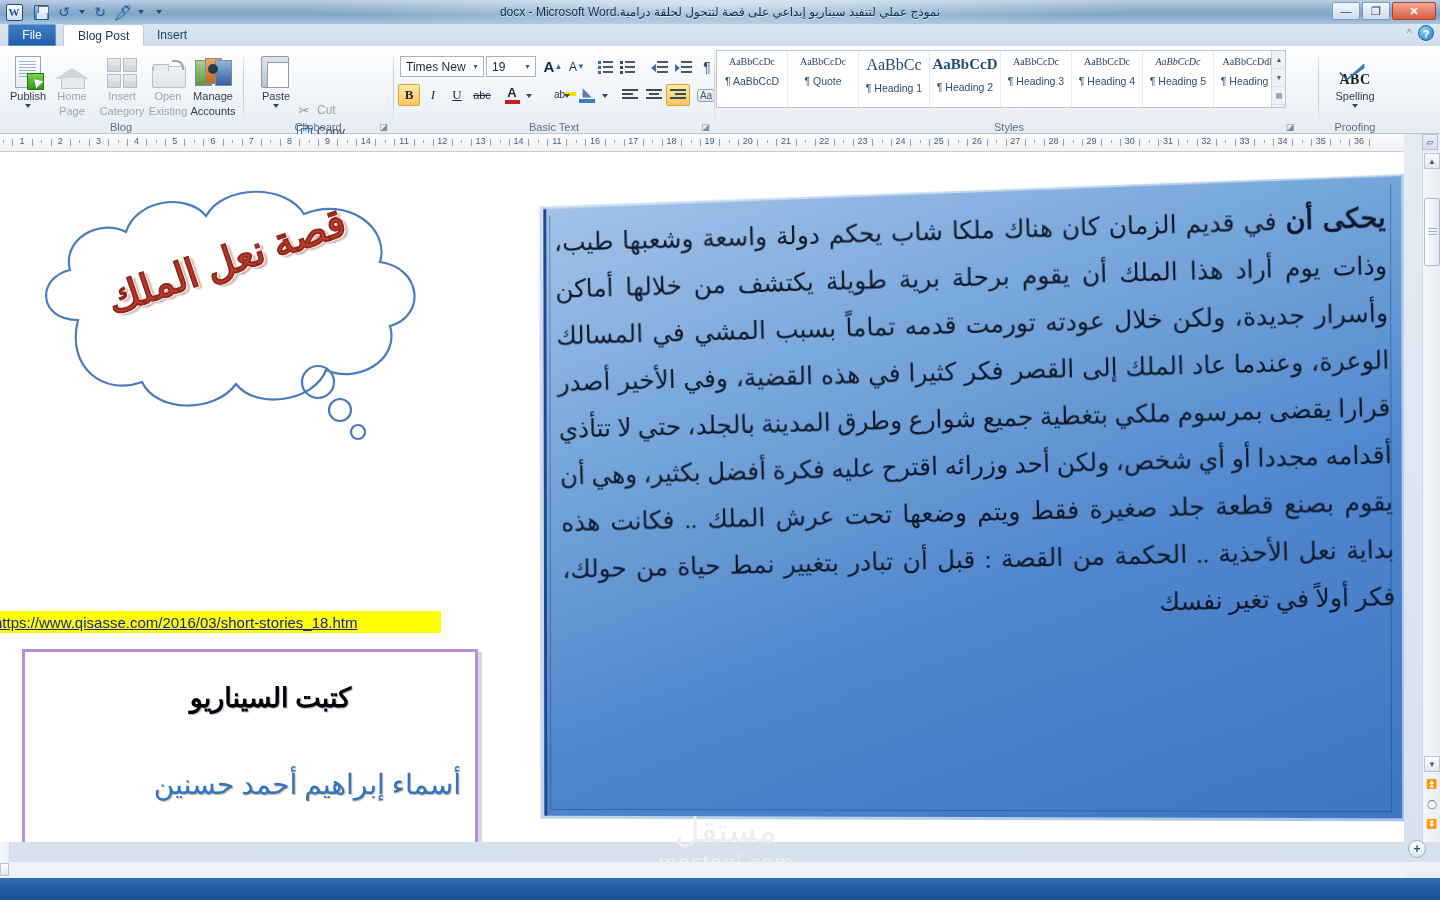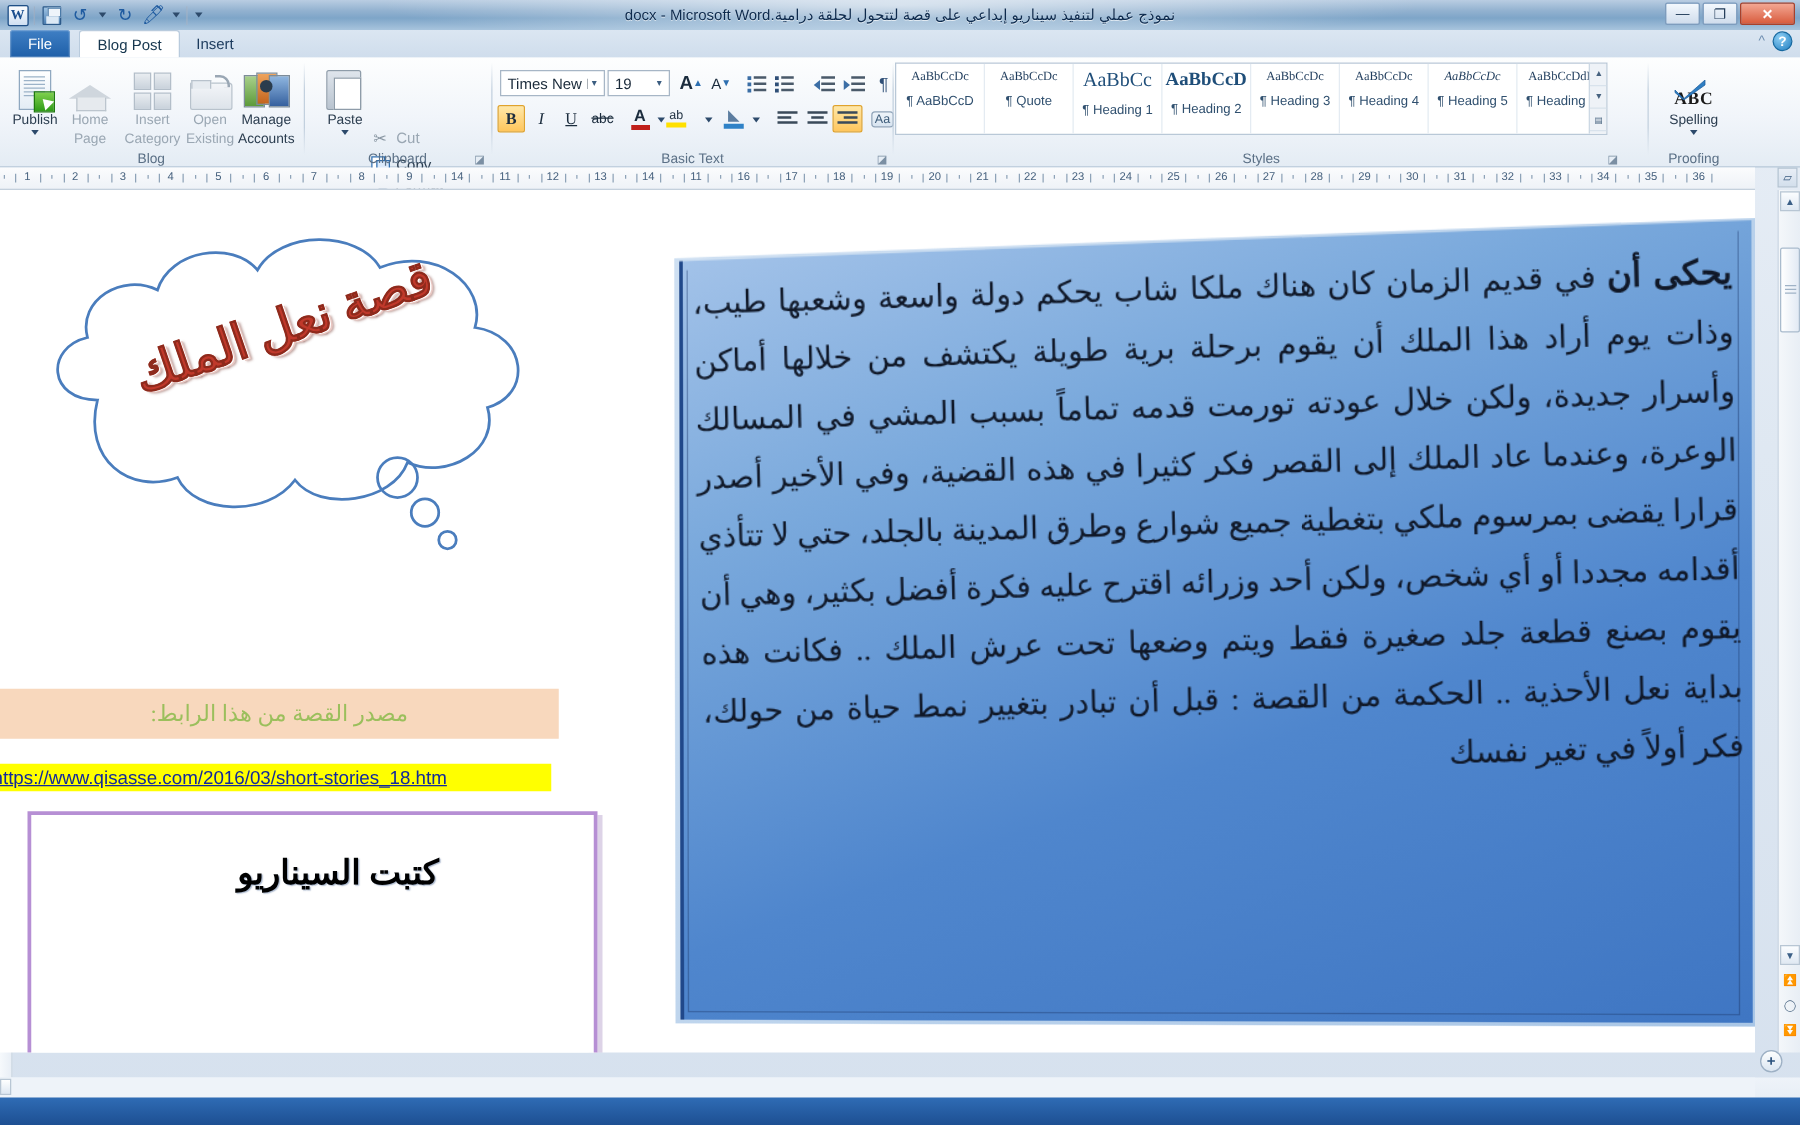--- a/index.html
+++ b/index.html
@@ -531,21 +531,21 @@
       <div class="ft" style="left:76px;top:38px;width:24px;height:22px;font-size:11px;text-decoration:line-through">abc</div>
 
       <div class="ft" style="left:108px;top:36px;width:20px;height:24px;flex-direction:column;font-weight:bold;font-size:13px">
         <span>A</span>
         <span style="display:block;width:15px;height:4px;background:#c0201b"></span>
       </div>
       <div class="ft" style="left:130px;top:44px;width:10px;height:12px">
           <div class="tri"></div>
         </div>
 
-      <div class="ft" style="left:136px;top:36px;width:22px;height:24px;flex-direction:column;font-size:10px">
+      <div class="ft" style="left:160px;top:36px;width:22px;height:24px;flex-direction:row;font-size:10px">
         <span>ab</span>
         <span style="display:block;width:16px;height:4px;background:#ffe000"></span>
       </div>
       <div class="ft" style="left:168px;top:44px;width:10px;height:12px">
           <div class="tri"></div>
         </div>
 
       <div class="ft" style="left:182px;top:36px;width:22px;height:24px;flex-direction:column;font-size:12px">
         <span style="color:#5c7da0">◣</span>
         <span style="display:block;width:16px;height:4px;background:#2f82c7"></span>
@@ -814,43 +814,45 @@
                    C196 244 138 242 124 212
                    C86 226 48 198 60 150 Z"></path>
           <circle cx="300" cy="212" r="16"></circle>
           <circle cx="322" cy="240" r="11"></circle>
           <circle cx="340" cy="262" r="7"></circle>
         </g>
       </svg>
       <div class="wordart">قصة نعل الملك</div>
     </div>
 
-    <div class="peach">
-      <span>مصدر القصة من هذا الرابط:</span>
-    </div>
 
     <div class="linkline">
       <a href="#">https://www.qisasse.com/2016/03/short-stories_18.htm</a>
     </div>
 
     <div class="purplebox">
       <div class="pb-inner">
         <div class="pb-t1">كتبت السيناريو</div>
+        <div class="pb-t2">أسماء إبراهيم أحمد حسنين</div>
       </div>
     </div>
 
     <div class="bluebox">
       <div class="bb-shadow"></div>
       <div class="bb-face"></div>
       <div class="bb-inner-line"></div>
       <div class="bb-text"><b>يحكى أن</b><span> في قديم الزمان كان هناك ملكا شاب يحكم دولة واسعة وشعبها طيب، وذات يوم أراد هذا الملك أن يقوم برحلة برية طويلة يكتشف من خلالها أماكن وأسرار جديدة، ولكن خلال عودته تورمت قدمه تماماً بسبب المشي في المسالك الوعرة، وعندما عاد الملك إلى القصر فكر كثيرا في هذه القضية، وفي الأخير أصدر قرارا يقضى بمرسوم ملكي بتغطية جميع شوارع وطرق المدينة بالجلد، حتي لا تتأذي أقدامه  مجددا أو أي شخص، ولكن أحد وزرائه اقترح عليه فكرة أفضل بكثير، وهي أن يقوم بصنع قطعة جلد صغيرة فقط ويتم وضعها تحت عرش الملك  .. فكانت هذه بداية نعل الأحذية .. الحكمة من القصة : قبل أن تبادر بتغيير نمط حياة من حولك، فكر أولاً في تغير نفسك</span></div>
     </div>
 
   </div>
 
+  <div class="watermark">
+    <div class="wm-ar">مستقل</div>
+    <div class="wm-en">mostaql.com</div>
+  </div>
 
   <div class="vscroll">
     <div class="vs-btn" style="top:1px">▲</div>
     <div class="vs-thumb"></div>
     <div class="vs-btn" style="top:604px">▼</div>
     <div class="selbrowse" style="top:624px">⏫</div>
     <div class="selbrowse" style="top:644px">◯</div>
     <div class="selbrowse" style="top:664px">⏬</div>
   </div>
 

